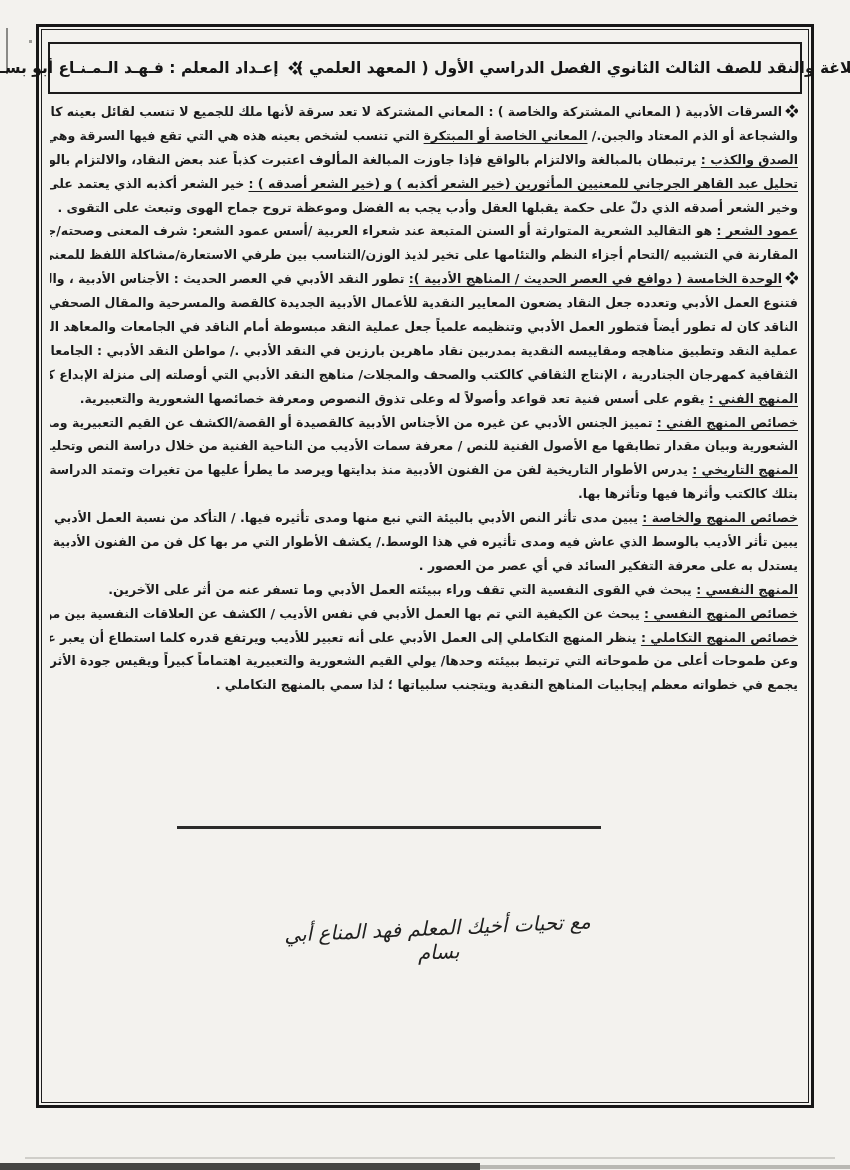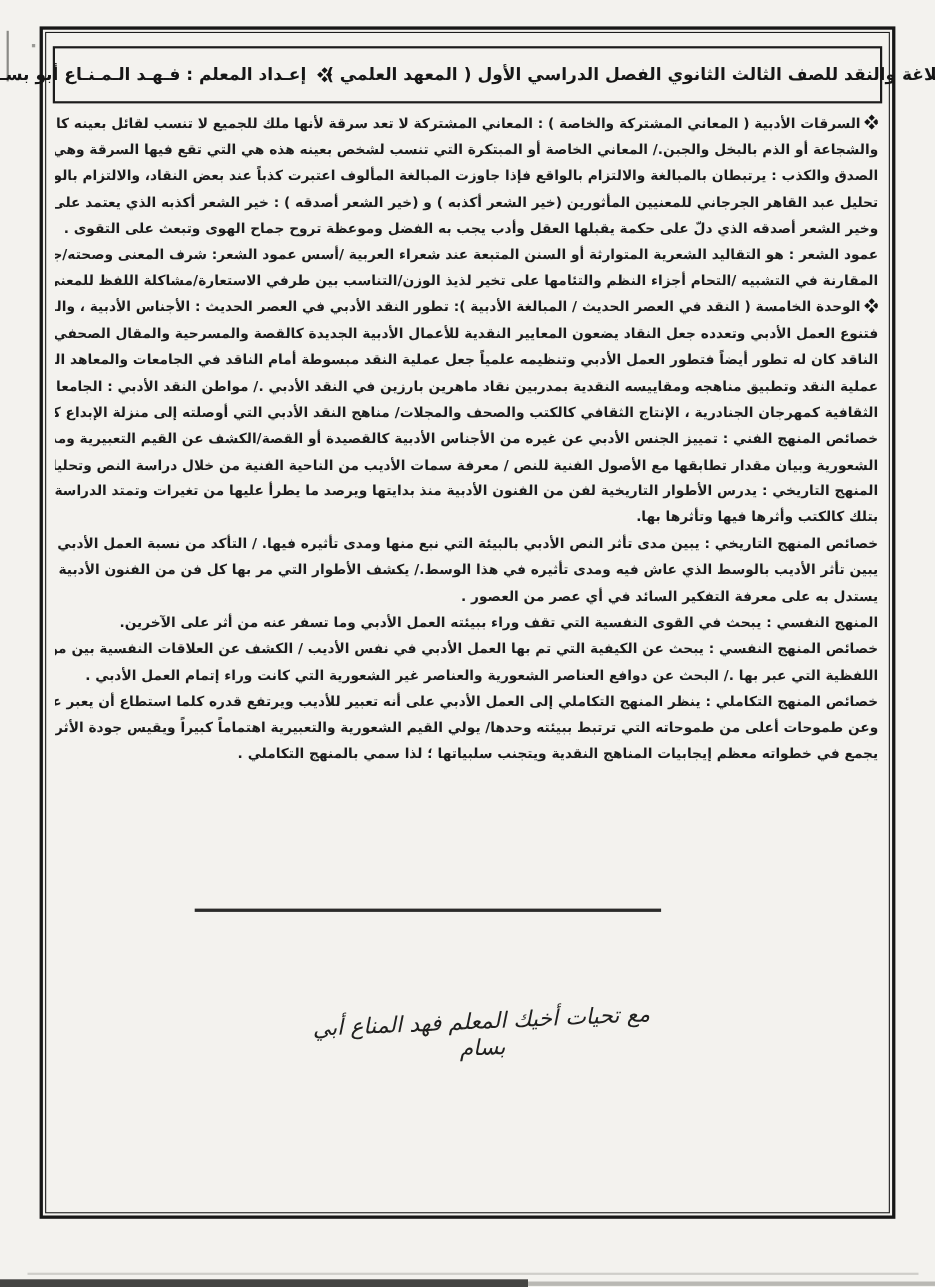--- a/index.html
+++ b/index.html
@@ -17,21 +17,21 @@
   .header-box { position:absolute; left:6px; right:6px; top:12px; height:52px;
                 border:2px solid #1c1c1c; display:flex; align-items:center; justify-content:center;
                 direction:rtl; gap:7px; padding:0 6px; }
   .header-box .t { font-weight:bold; font-size:15.5px; color:#161616; white-space:nowrap; }
 
   
   .body-lines { position:absolute; left:8px; right:10px; top:70px; bottom:10px;
                 direction:rtl; text-align:right; overflow:hidden; }
   .bline { height:23.9px; line-height:23.9px; white-space:nowrap; font-weight:bold;
            font-size:12.5px; color:#1c1c1c; }
-  .u { text-underline-offset:3px; }
+  .u { text-decoration:underline; text-underline-offset:3px; }
 
   
   .orn { display:inline-block; position:relative; width:12px; height:12px; margin-left:4px; vertical-align:-1px; }
   .orn i { position:absolute; width:4.2px; height:4.2px; background:#151515; transform:rotate(45deg); }
   .orn i:nth-child(1){ left:3.9px; top:0; }
   .orn i:nth-child(2){ left:0; top:3.9px; }
   .orn i:nth-child(3){ left:7.8px; top:3.9px; }
   .orn i:nth-child(4){ left:3.9px; top:7.8px; }
 
   
@@ -64,41 +64,41 @@
             <i></i>
             <i></i>
             <i></i>
             <i></i>
           </span>
         <span class="t">إعـداد المعلم : فـهـد الـمـنـاع أبو بسـام ( ٢ )</span>
       </div>
 
       <div class="body-lines">
           <div class="bline"><span class="orn"><i></i><i></i><i></i><i></i></span><span>السرقات الأدبية ( المعاني المشتركة والخاصة ) : المعاني المشتركة لا تعد سرقة لأنها ملك للجميع لا تنسب لقائل بعينه كالمدح بالكرم</span></div>
-          <div class="bline"><span>والشجاعة أو الذم بالبخل والجبن./ </span><span class="u">المعاني الخاصة أو المبتكرة</span><span> التي تنسب لشخص بعينه هذه هي التي تقع فيها السرقة وهي التي يتحدث عنها النقاد ويعتنون بها.</span></div>
+          <div class="bline"><span>والشجاعة أو الذم المعتاد والجبن./ </span><span class="u">المعاني الخاصة أو المبتكرة</span><span> التي تنسب لشخص بعينه هذه هي التي تقع فيها السرقة وهي التي يتحدث عنها النقاد ويعتنون بها.</span></div>
           <div class="bline"><span class="u">الصدق والكذب :</span><span> يرتبطان بالمبالغة والالتزام بالواقع فإذا جاوزت المبالغة المألوف اعتبرت كذباً عند بعض النقاد، والالتزام بالواقع ورعاية الممكن المعتاد هو الصدق بعينه.</span></div>
           <div class="bline"><span class="u">تحليل عبد القاهر الجرجاني للمعنيين المأثورين (خير الشعر أكذبه ) و (خير الشعر أصدقه ) :</span><span> خير الشعر أكذبه الذي يعتمد على الصنعة والمبالغة والتخييل والاتساع</span></div>
           <div class="bline"><span>وخير الشعر أصدقه الذي دلّ على حكمة يقبلها العقل وأدب يجب به الفضل وموعظة تروح جماح الهوى وتبعث على التقوى .</span></div>
           <div class="bline"><span class="u">عمود الشعر :</span><span> هو التقاليد الشعرية المتوارثة أو السنن المتبعة عند شعراء العربية /أسس عمود الشعر: شرف المعنى وصحته/جزالة اللفظ واستقامته/الإصابة في الوصف.</span></div>
           <div class="bline"><span>المقارنة في التشبيه /التحام أجزاء النظم والتئامها على تخير لذيذ الوزن/التناسب بين طرفي الاستعارة/مشاكلة اللفظ للمعنى وشدة اقتضائهما للقافية.</span></div>
-          <div class="bline"><span class="orn"><i></i><i></i><i></i><i></i></span><span class="u">الوحدة الخامسة ( النقد في العصر الحديث / المبالغة الأدبية ):</span><span> تطور النقد الأدبي في العصر الحديث : الأجناس الأدبية ، والمعايير النقدية ،</span></div>
+          <div class="bline"><span class="orn"><i></i><i></i><i></i><i></i></span><span class="u">الوحدة الخامسة ( دوافع في العصر الحديث / المناهج الأدبية ):</span><span> تطور النقد الأدبي في العصر الحديث : الأجناس الأدبية ، والمعايير النقدية ،</span></div>
           <div class="bline"><span>فتنوع العمل الأدبي وتعدده جعل النقاد يضعون المعايير النقدية للأعمال الأدبية الجديدة كالقصة والمسرحية والمقال الصحفي وغيرها،</span></div>
           <div class="bline"><span>الناقد كان له تطور أيضاً فتطور العمل الأدبي وتنظيمه علمياً جعل عملية النقد مبسوطة أمام الناقد في الجامعات والمعاهد المتخصصة لتدريب الطالب على</span></div>
           <div class="bline"><span>عملية النقد وتطبيق مناهجه ومقاييسه النقدية بمدربين نقاد ماهرين بارزين في النقد الأدبي ./ مواطن النقد الأدبي : الجامعات ، الأندية الأدبية ، المهرجانات</span></div>
           <div class="bline"><span>الثقافية كمهرجان الجنادرية ، الإنتاج الثقافي كالكتب والصحف والمجلات/ مناهج النقد الأدبي التي أوصلته إلى منزلة الإبداع كالتاريخي والفني وغيرها .</span></div>
+          <div class="bline"><span class="u">المنهج الفني :</span><span> يقوم على أسس فنية تعد قواعد وأصولاً له وعلى تذوق النصوص ومعرفة خصائصها الشعورية والتعبيرية.</span></div>
           <div class="bline"><span class="u">خصائص المنهج الفني :</span><span> تمييز الجنس الأدبي عن غيره من الأجناس الأدبية كالقصيدة أو القصة/الكشف عن القيم التعبيرية ومدى قدراتها في توضيح الجوانب</span></div>
           <div class="bline"><span>الشعورية وبيان مقدار تطابقها مع الأصول الفنية للنص / معرفة سمات الأديب من الناحية الفنية من خلال دراسة النص وتحليله./ منهج ذاتي وموضوعي .</span></div>
           <div class="bline"><span class="u">المنهج التاريخي :</span><span> يدرس الأطوار التاريخية لفن من الفنون الأدبية منذ بدايتها ويرصد ما يطرأ عليها من تغيرات وتمتد الدراسة لتشمل الظروف التي أحاطت</span></div>
           <div class="bline"><span>بتلك كالكتب وأثرها فيها وتأثرها بها.</span></div>
-          <div class="bline"><span class="u">خصائص المنهج التاريخي :</span><span> يبين مدى تأثر النص الأدبي بالبيئة التي نبع منها ومدى تأثيره فيها. / التأكد من نسبة العمل الأدبي إلى قائله .</span></div>
+          <div class="bline"><span class="u">خصائص المنهج والخاصة :</span><span> يبين مدى تأثر النص الأدبي بالبيئة التي نبع منها ومدى تأثيره فيها. / التأكد من نسبة العمل الأدبي إلى قائله .</span></div>
           <div class="bline"><span>يبين تأثر الأديب بالوسط الذي عاش فيه ومدى تأثيره في هذا الوسط./ يكشف الأطوار التي مر بها كل فن من الفنون الأدبية .</span></div>
           <div class="bline"><span>يستدل به على معرفة التفكير السائد في أي عصر من العصور .</span></div>
           <div class="bline"><span class="u">المنهج النفسي :</span><span> يبحث في القوى النفسية التي تقف وراء ببيئته العمل الأدبي وما تسفر عنه من أثر على الآخرين.</span></div>
           <div class="bline"><span class="u">خصائص المنهج النفسي :</span><span> يبحث عن الكيفية التي تم بها العمل الأدبي في نفس الأديب / الكشف عن العلاقات النفسية بين موضوع التجربة الشعورية والتعبيرات</span></div>
-          <div class="bline"><span>اللفظية التي عبر بها ./ البحث عن دوافع العناصر الشعورية والعناصر غير الشعورية التي كانت وراء إتمام العمل الأدبي .</span></div>
           <div class="bline"><span class="u">خصائص المنهج التكاملي :</span><span> ينظر المنهج التكاملي إلى العمل الأدبي على أنه تعبير للأديب ويرتفع قدره كلما استطاع أن يعبر عن هموم أوسع من همومه ،</span></div>
           <div class="bline"><span>وعن طموحات أعلى من طموحاته التي ترتبط ببيئته وحدها/ يولي القيم الشعورية والتعبيرية اهتماماً كبيراً ويقيس جودة الأثر الأدبي ورداءته بمقاييسها .</span></div>
           <div class="bline"><span>يجمع في خطواته معظم إيجابيات المناهج النقدية ويتجنب سلبياتها ؛ لذا سمي بالمنهج التكاملي .</span></div>
         </div>
 
       <div class="divider"></div>
 
       <div class="signature">مع تحيات أخيك المعلم فهد المناع أبي بسام</div>
 
     </div>

